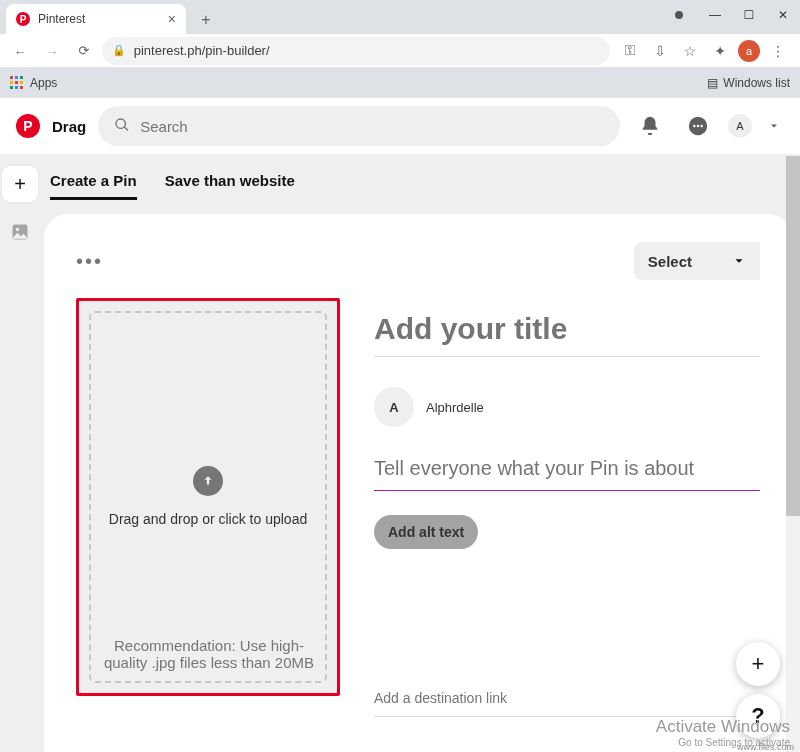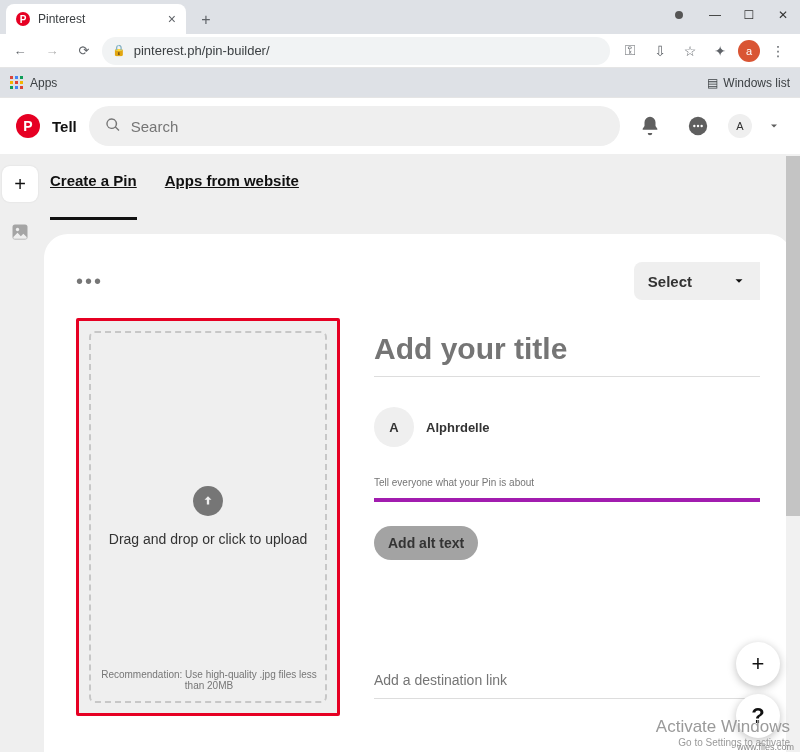--- a/index.html
+++ b/index.html
@@ -44,46 +44,46 @@
   .p-avatar { width:24px; height:24px; background:#efefef; border-radius:50%; display:flex; align-items:center; justify-content:center; font-size:11px; color:#333;}
   
   
   .builder { background:#efefef; position:relative; height:598px; display:flex; }
   .left-rail { width:40px; padding-top:12px; display:flex; flex-direction:column; align-items:center; gap:12px;}
   .rail-btn { width:36px; height:36px; background:#fff; border-radius:8px; display:flex; align-items:center; justify-content:center; box-shadow:0 0 2px rgba(0,0,0,.1); font-size:20px; color:#111;}
   .rail-icon { width:36px; height:36px; display:flex; align-items:center; justify-content:center; color:#767676;}
   
   .main-col { flex:1; padding:0 8px 0 4px; overflow:hidden; position:relative;}
   .tabs-row { display:flex; gap:28px; padding:18px 6px 0 6px; font-size:15px; font-weight:700; color:#111;}
-  .tab-item { padding-bottom:28px;text-decoration:underline; }
+  .tab-item { padding-bottom:8px; }
   .tab-item.active { border-bottom:3px solid #111;}
   
   .card { background:#fff; border-radius:24px; margin-top:14px; padding:28px 32px 60px 32px; min-height:520px; position:relative;}
   .card-top { display:flex; align-items:center; justify-content:space-between; margin-bottom:18px;}
   .dots { color:#767676; font-size:20px; letter-spacing:2px;}
   .top-right { display:flex; gap:14px;}
   .board-select { background:#efefef; height:38px; border-radius:8px 0 0 8px; display:flex; align-items:center; padding:0 14px; gap:40px; font-size:15px; color:#333; min-width:116px; font-weight:600;}
   .save-btn { background:#e60023; color:#fff; font-weight:700; height:38px; border-radius:0 8px 8px 0; padding:0 16px; display:flex; align-items:center; font-size:15px;}
   
   .card-body { display:flex; gap:34px; }
   .upload-wrap { width:264px; }
   .upload-box { border:3px solid #e60023; background:#efefef; border-radius:2px; height:398px; padding:10px;}
   .upload-inner { border:2px dashed #c7c7c7; border-radius:6px; height:100%; display:flex; flex-direction:column; align-items:center; justify-content:center; text-align:center; padding:14px; color:#111; position:relative;}
   .up-circle { width:30px; height:30px; background:#767676; border-radius:50%; display:flex; align-items:center; justify-content:center; color:#efefef; margin-bottom:14px;}
   .up-text { font-size:14px; color:#333; line-height:1.3;}
-  .up-rec { position:absolute; bottom:10px; left:10px; right:8px; font-size:10px; color:#767676;}
+  .up-rec { position:absolute; bottom:10px; left:10px; right:8px; font-size:15px; color:#767676;}
   
   .form-col { flex:1; padding-top:8px;}
   .title-input { font-size:30px; font-weight:700; color:#b5b5b5; border:none; border-bottom:1px solid #ddd; width:100%; padding:6px 0 10px 0; outline:none;}
   .author-row { display:flex; align-items:center; gap:12px; margin:30px 0 26px 0;}
   .author-av { width:40px; height:40px; border-radius:50%; background:#efefef; display:flex; align-items:center; justify-content:center; font-weight:600;}
-  .author-name { font-size:13px; font-weight:700;}
-  .desc-input { width:100%; border:none; border-bottom:4px solid #a21caf; font-size:10px; color:#a16207; padding:4px 0 10px 0; outline:none;}
+  .author-name { font-size:13px; font-weight:400;}
+  .desc-input { width:100%; border:none; border-bottom:1px solid #a21caf; font-size:20px; color:#a16207; padding:4px 0 10px 0; outline:none;}
   .alt-btn { margin-top:24px; background:#a3a3a3; border-radius:20px; padding:9px 14px; font-size:14px; font-weight:700; display:inline-block;}
-  .dest-input { width:100%; border:none; border-bottom:1px solid #ddd; font-size:14px; color:#ef4444; padding:4px 0 10px 0; outline:none;}
+  .dest-input { width:100%; border:none; border-bottom:1px solid #ddd; font-size:14px; color:#ef4444; padding:4px 0 10px 0; outline:none;margin-top:29px;}
   .dest-wrap { margin-top:108px;}
   
   .scrollbar { position:absolute; right:0; top:0; width:14px; height:100%; background:#f1f1f1;}
   .scroll-thumb { width:14px; background:#c4c4c4; height:360px; margin-top:2px;}
   
   .fab { position:absolute; right:20px; width:44px; height:44px; background:#fff; border-radius:50%; box-shadow:0 2px 8px rgba(0,0,0,.25); display:flex; align-items:center; justify-content:center; font-size:22px; font-weight:400; color:#111;}
   .fab.plus { bottom:66px;}
   .fab.help { bottom:14px; font-weight:700;}
   
   .watermark { position:absolute; right:10px; bottom:4px; color:#9a9a9a; font-size:17px; text-align:right; pointer-events:none; }
@@ -144,21 +144,21 @@
     </div>
     <div class="read-list">
       <span>▤</span>
       <span>Windows list</span>
     </div>
   </div>
 </div>
 
 <div class="p-header">
   <div class="p-logo">P</div>
-  <div class="p-home">Tell</div>
+  <div class="p-home">Drag</div>
   <div class="p-search">
     <span>
       <svg width="16" height="16" viewBox="0 0 24 24" fill="#767676">
           <path d="M10 2a8 8 0 105.3 14l5 5 1.4-1.4-5-5A8 8 0 0010 2zm0 2a6 6 0 110 12 6 6 0 010-12z"></path>
         </svg>
     </span>
     <input placeholder="Search" style="">
   </div>
   <div class="hdr-ico">
     <svg width="22" height="22" viewBox="0 0 24 24" fill="#5f5f5f">
@@ -189,21 +189,21 @@
           <rect x="3" y="3" width="18" height="18" rx="3"></rect>
           <circle cx="9" cy="9" r="2" fill="#efefef"></circle>
           <path d="M4 18l5-5 4 4 3-3 4 4v2H4z" fill="#efefef"></path>
         </svg>
     </div>
   </div>
 
   <div class="main-col">
     <div class="tabs-row">
       <div class="tab-item active">Create a Pin</div>
-      <div class="tab-item">Apps from website</div>
+      <div class="tab-item">Save than website</div>
     </div>
 
     <div class="card">
       <div class="card-top">
         <div class="dots">•••</div>
         <div class="top-right">
           <div class="board-select">
             <span>Select</span>
             <svg width="14" height="14" viewBox="0 0 24 24" fill="#111">
                 <path d="M6 9l6 6 6-6z"></path>

